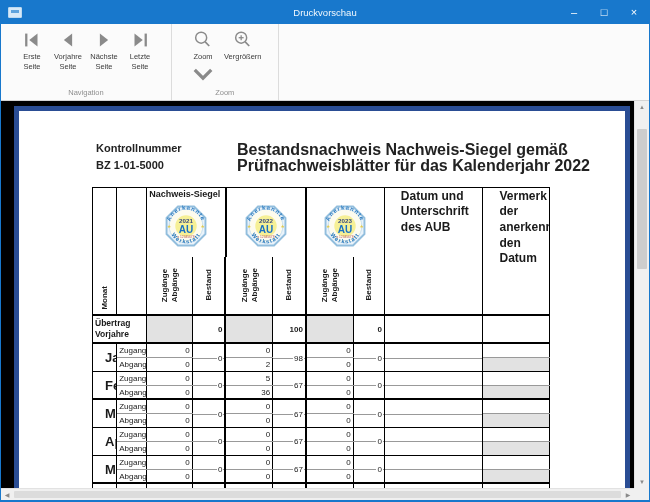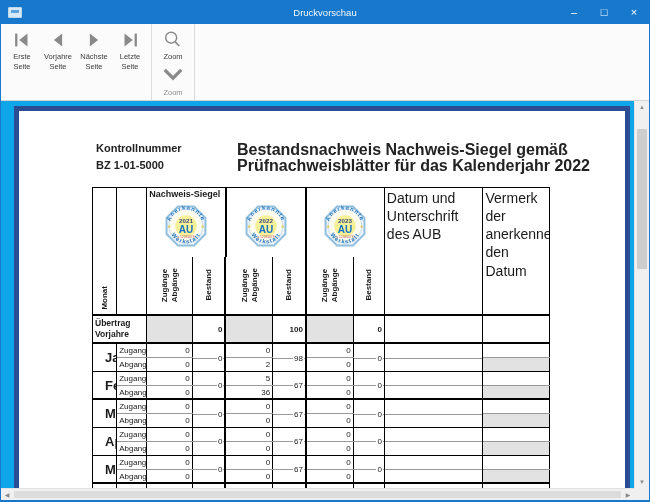--- a/index.html
+++ b/index.html
@@ -8,46 +8,46 @@
     border-left:1px solid #1878cc;border-right:1px solid #1878cc;border-bottom:2px solid #1878cc;background:#f2f2f2}
   
   .titlebar{flex:0 0 24px;background:#1878cc;display:flex;align-items:center;position:relative;color:#fff}
   .app-icon{width:14px;height:11px;margin-left:7px;background:#d6e9f8;border:1px solid #bcd9f0;border-radius:1px;position:relative;z-index:1}
   .app-icon::after{content:"";position:absolute;left:2px;top:2px;right:2px;height:3px;background:#5ea3dd}
   .window-title{position:absolute;left:0;right:0;text-align:center;font-size:9.5px;color:#f2f8fd}
   .win-controls{margin-left:auto;display:flex;z-index:1}
   .win-btn{width:30px;height:24px;display:flex;align-items:center;justify-content:center;font-size:11px;color:#fff;cursor:default}
   
   .ribbon{flex:0 0 66px;background:#fbfbfb;border-bottom:1px solid #d4d4d4;display:flex;align-items:stretch}
-  .rgroup{display:flex;flex-direction:column;border-right:1px solid #dcdcdc;padding:0 3px}
+  .rgroup{display:flex;flex-direction:column;border-right:1px solid #dcdcdc;padding:0 13px}
   .rbuttons{flex:1;display:flex;align-items:flex-start;padding-top:3px}
   .tbtn{display:flex;flex-direction:column;align-items:center;padding:2px 3px;min-width:36px}
   .tbtn svg{width:22px;height:22px}
   .tlabel{font-size:7.5px;color:#3c3c3c;text-align:center;line-height:1.3;margin-top:1px}
   .chev{width:8px;height:5px;margin-top:1px}
   .glabel{font-size:7.5px;color:#8f8f8f;text-align:center;padding:1px 0 3px}
   
-  .preview{flex:1;position:relative;overflow:hidden;background:#0ea5e9}
+  .preview{flex:1;position:relative;overflow:hidden;background:#000000}
   .page{position:absolute;left:13px;top:5px;width:616px;height:960px;background:#fff;border:5px solid #2a4d94}
   .kn{position:absolute;left:77px;top:31px;font-weight:bold;font-size:11px;color:#222}
   .knv{position:absolute;left:77px;top:48px;font-weight:bold;font-size:11px;color:#222}
   .dtitle{position:absolute;left:218px;top:31px;font-weight:bold;font-size:16px;color:#222;line-height:16px;white-space:pre-line}
   
   .tablewrap{position:absolute;left:73px;top:76px}
   table{border-collapse:collapse;table-layout:fixed;width:458px;color:#1a1a1a}
   td{border:1px solid #000;padding:0;overflow:hidden;font-size:8px;vertical-align:top}
   .rot{writing-mode:vertical-rl;transform:rotate(180deg);white-space:pre-line;font-weight:bold;font-size:8px;line-height:1.2;display:inline-block}
   .mcell{height:128px;vertical-align:bottom;text-align:center;padding-bottom:3px}
   .sgl{border-bottom-style:hidden;position:relative;vertical-align:top;height:70px}
   .sglabel{position:absolute;top:1px;left:2px;font-weight:bold;font-size:9px;white-space:nowrap;z-index:2}
   .sgroups{display:flex;height:100%}
   .sg{flex:0 0 78px;display:flex;justify-content:center;align-items:flex-start;padding-top:15px}
   .sg.mid{flex:0 0 80px;border-left:2px solid #000}
   .sg.right{border-left:2px solid #000}
-  .hdr{vertical-align:top;padding:1px 2px;font-weight:normal;font-size:14px;white-space:pre-line;line-height:1.3}
+  .hdr{vertical-align:top;padding:1px 16px;font-weight:bold;font-size:12px;white-space:pre-line;line-height:1.3}
   .h2c{height:58px;vertical-align:middle;text-align:center;border-bottom:2px solid #000}
   .ur td{border-top:2px solid #000;border-bottom:2px solid #000;height:28px;vertical-align:middle}
   .ulabel{font-weight:bold;white-space:pre-line;padding-left:2px;font-size:8.5px;line-height:1.3}
   .ubest{text-align:right;padding-right:2px;font-weight:bold}
   .gray{background:#e2e2e2}
   .month{font-weight:bold;vertical-align:middle;padding-left:12px;font-size:13px}
   .slabel{font-weight:normal;padding-left:2px;vertical-align:middle;height:14px;font-size:8px}
   .val{text-align:right;padding-right:2px;vertical-align:middle;height:14px}
   .sub{border-bottom-color:#999}
   .best{position:relative;vertical-align:middle}
@@ -119,32 +119,42 @@
         <div class="tbtn">
           <svg viewBox="0 0 24 24">
               <g fill="#8a8a8a">
                 <polygon points="6,5 15,12 6,19"></polygon>
                 <rect x="17" y="5" width="2.5" height="14"></rect>
               </g>
             </svg>
           <div class="tlabel"><span>Letzte</span><br><span>Seite</span></div>
         </div>
       </div>
+      <div class="glabel">Navigation</div>
     </div>
     <div class="rgroup">
       <div class="rbuttons">
         <div class="tbtn">
           <svg viewBox="0 0 24 24">
               <circle cx="10" cy="9.5" r="6" fill="none" stroke="#8a8a8a" stroke-width="1.6"></circle>
               <line x1="14.4" y1="14" x2="18.8" y2="18.5" stroke="#8a8a8a" stroke-width="1.8"></line>
             </svg>
           <div class="tlabel"><span>Zoom</span></div>
           <svg class="chev" viewBox="0 0 8 5">
               <polyline points="1,1 4,4 7,1" fill="none" stroke="#8a8a8a" stroke-width="1.2"></polyline>
             </svg>
+        </div>
+        <div class="tbtn">
+          <svg viewBox="0 0 24 24">
+              <circle cx="10" cy="9.5" r="6" fill="none" stroke="#8a8a8a" stroke-width="1.6"></circle>
+              <line x1="14.4" y1="14" x2="18.8" y2="18.5" stroke="#8a8a8a" stroke-width="1.8"></line>
+              <line x1="7.3" y1="9.5" x2="12.7" y2="9.5" stroke="#8a8a8a" stroke-width="1.4"></line>
+              <line x1="10" y1="6.8" x2="10" y2="12.2" stroke="#8a8a8a" stroke-width="1.4"></line>
+            </svg>
+          <div class="tlabel"><span>Vergrößern</span></div>
         </div>
       </div>
       <div class="glabel">Zoom</div>
     </div>
   </div>
 
   <div class="preview">
     <div class="page">
       <div class="kn">Kontrollnummer</div>
       <div class="knv">BZ 1-01-5000</div>

